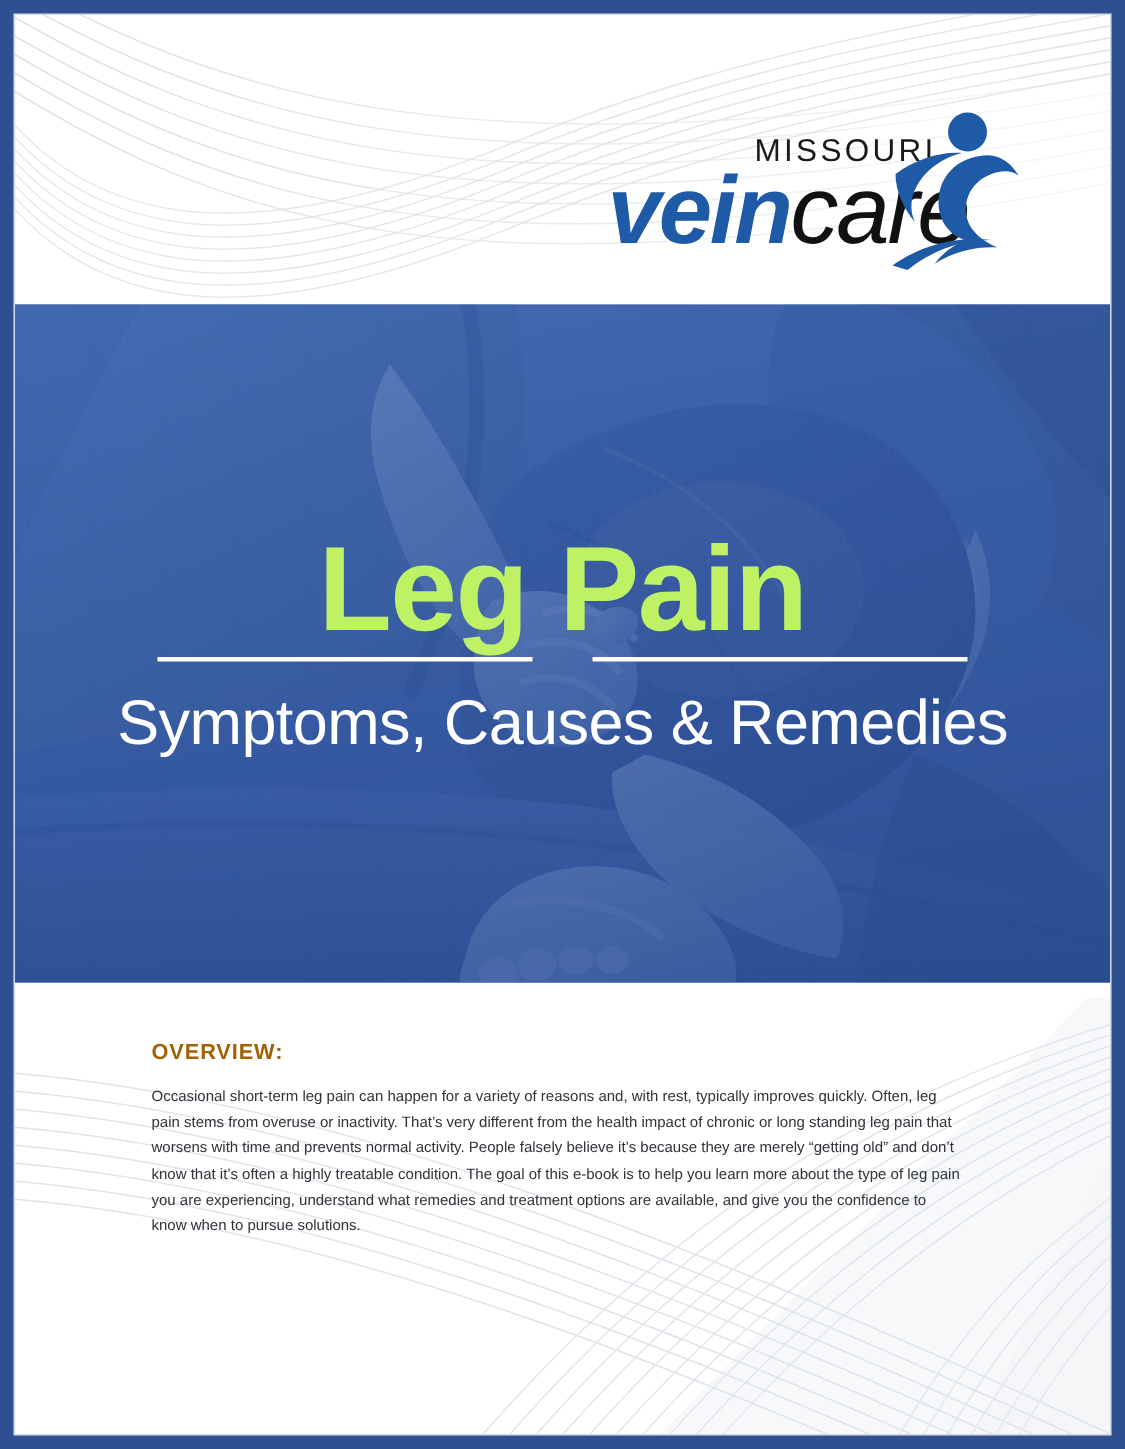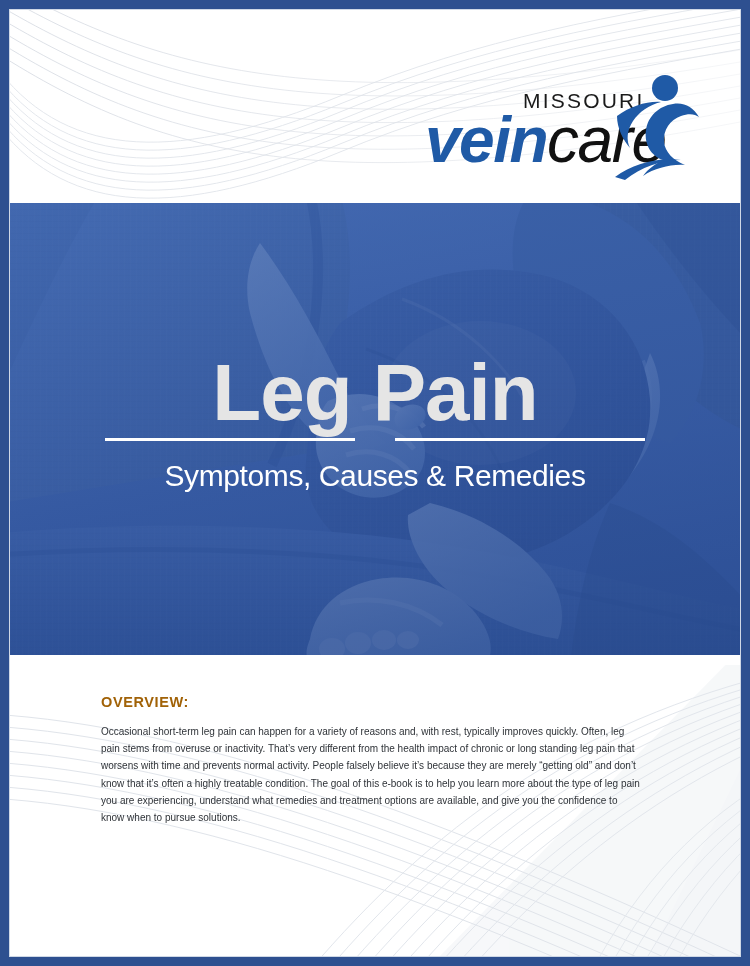--- a/index.html
+++ b/index.html
@@ -47,21 +47,21 @@
     left: 10px; top: 10px;
     width: 730px; height: 946px;
     z-index: 1;
     overflow: hidden;
   }
   .bg-art svg { display: block; }
 
   
   .header {
     position: absolute;
-    left: 20px; top: 10px;
+    left: 0; top: 10px;
     width: 713px;
     height: 193px;
     z-index: 10;
   }
 
   .logo {
     position: absolute;
     right: 38px;
     top: 62px;
     width: 270px;
@@ -131,21 +131,21 @@
     inset: 0;
     z-index: 5;
     display: flex;
     flex-direction: column;
     justify-content: flex-start;
     align-items: center;
     padding-top: 152px;
     box-sizing: border-box;
   }
   .hero-title {
-    color: #e5e5e5;
+    color: #bef264;
     font-size: 80px;
     font-weight: 700;
     letter-spacing: -1px;
     line-height: 0.96;
     margin: 0;
     font-family: "Liberation Sans", sans-serif;
   }
   .hero-rule-wrap {
     position: relative;
     width: 540px;
@@ -155,21 +155,21 @@
   .hero-rule {
     position: absolute;
     top: 0;
     height: 3px;
     background: #ffffff;
   }
   .hero-rule-left  { left: 0;   width: 250px; }
   .hero-rule-right { right: 0;  width: 250px; }
   .hero-subtitle {
     color: #ffffff;
-    font-size: 30px;
+    font-size: 42px;
     font-weight: 400;
     letter-spacing: -0.4px;
     line-height: 1.1;
     margin: 18px 0 0 0;
     text-align: center;
     font-family: "Liberation Sans", sans-serif;
   }
 
   
   .overview {

